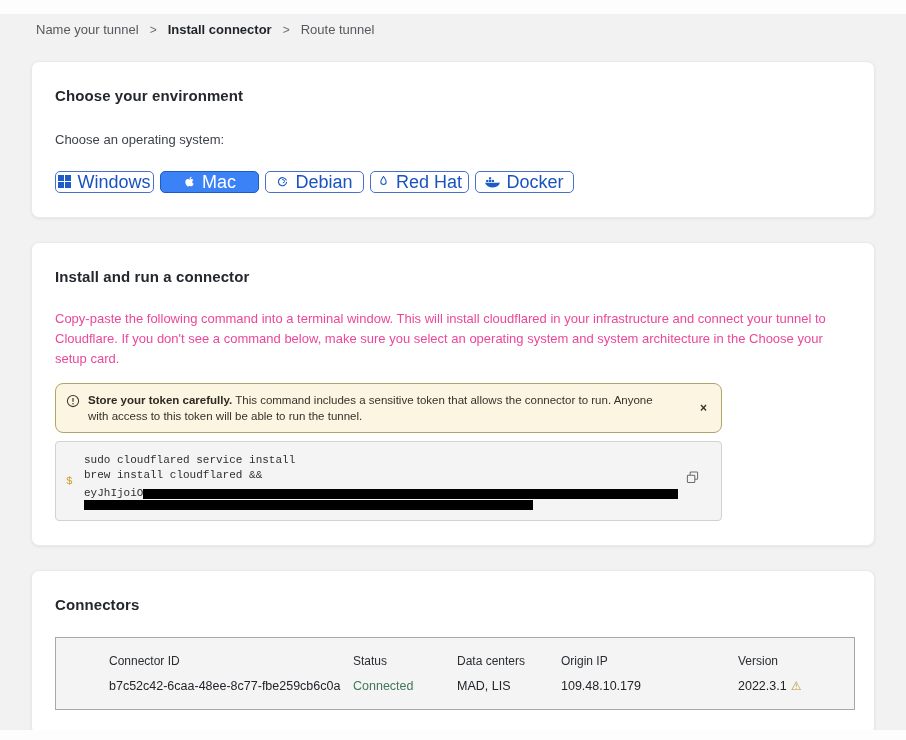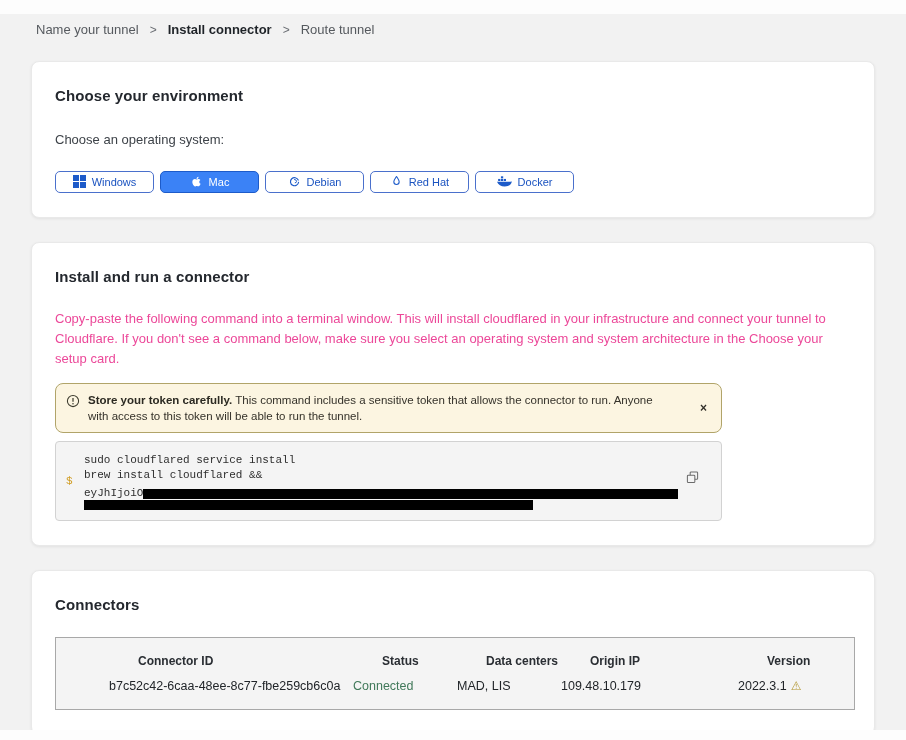--- a/index.html
+++ b/index.html
@@ -31,21 +31,21 @@
   }
   .card h3 { font-size: 15px; font-weight: bold; color: #24282e; letter-spacing: .1px; }
 
   
   .env-label { font-size: 13px; color: #3d4248; margin-top: 28px; margin-bottom: 24px; }
   .os-row { display: flex; gap: 6px; }
   .os-btn {
     width: 99px; height: 22px;
     display: inline-flex; align-items: center; justify-content: center; gap: 6px;
     background: #fff; border: 1px solid #4a70cc; border-radius: 5px;
-    color: #1a53c0; font-size: 11px; font-family: "Liberation Sans", sans-serif;
+    color: #1a53c0; font-size: 18px; font-family: "Liberation Sans", sans-serif;
     cursor: pointer; padding: 0;
   }
   .os-btn svg { flex: 0 0 auto; }
   .os-btn.selected { background: #3b82f6; border-color: #1d5bc9; color: #ffffff; }
 
   
   .desc { font-size: 13px; color: #ec4899; line-height: 20px; margin-top: 24px; max-width: 798px; }
 
   .alert {
     width: 667px; margin-top: 14px;
@@ -85,21 +85,21 @@
     background: none; border: none; cursor: pointer; padding: 2px;
   }
 
   
   .conn-table {
     margin-top: 24px; width: 800px;
     background: #f4f4f4; border: 1px solid #a8a8a8;
     padding: 16px 0 16px 53px;
   }
   .t-row { display: grid; grid-template-columns: 244px 104px 104px 177px 1fr; align-items: center; }
-  .t-row.head { font-size: 12px; font-weight: bold; color: #2a2e33; margin-bottom: 11px; margin-left: 29px; }
+  .t-row.head { font-size: 12px; font-weight: normal; color: #2a2e33; margin-bottom: 11px; }
   .t-row.vals { font-size: 12.5px; color: #212529; }
   .status-ok { color: #41795a; }
   .version-cell { display: flex; align-items: center; gap: 4px; }
   .warn-glyph { color: #b1952e; font-size: 12px; font-family: "DejaVu Sans", sans-serif; }
 </style>
 </head>
 <body>
 
 <div class="top-strip"></div>
 

